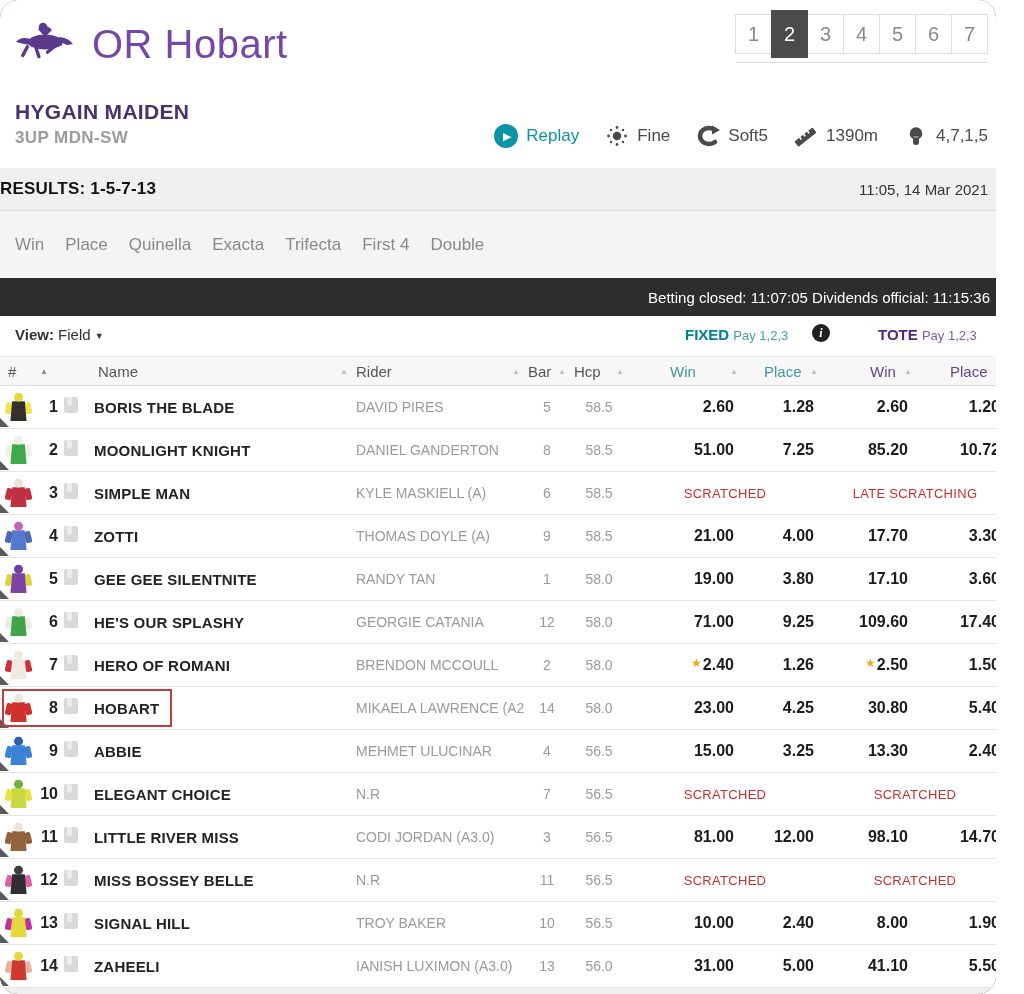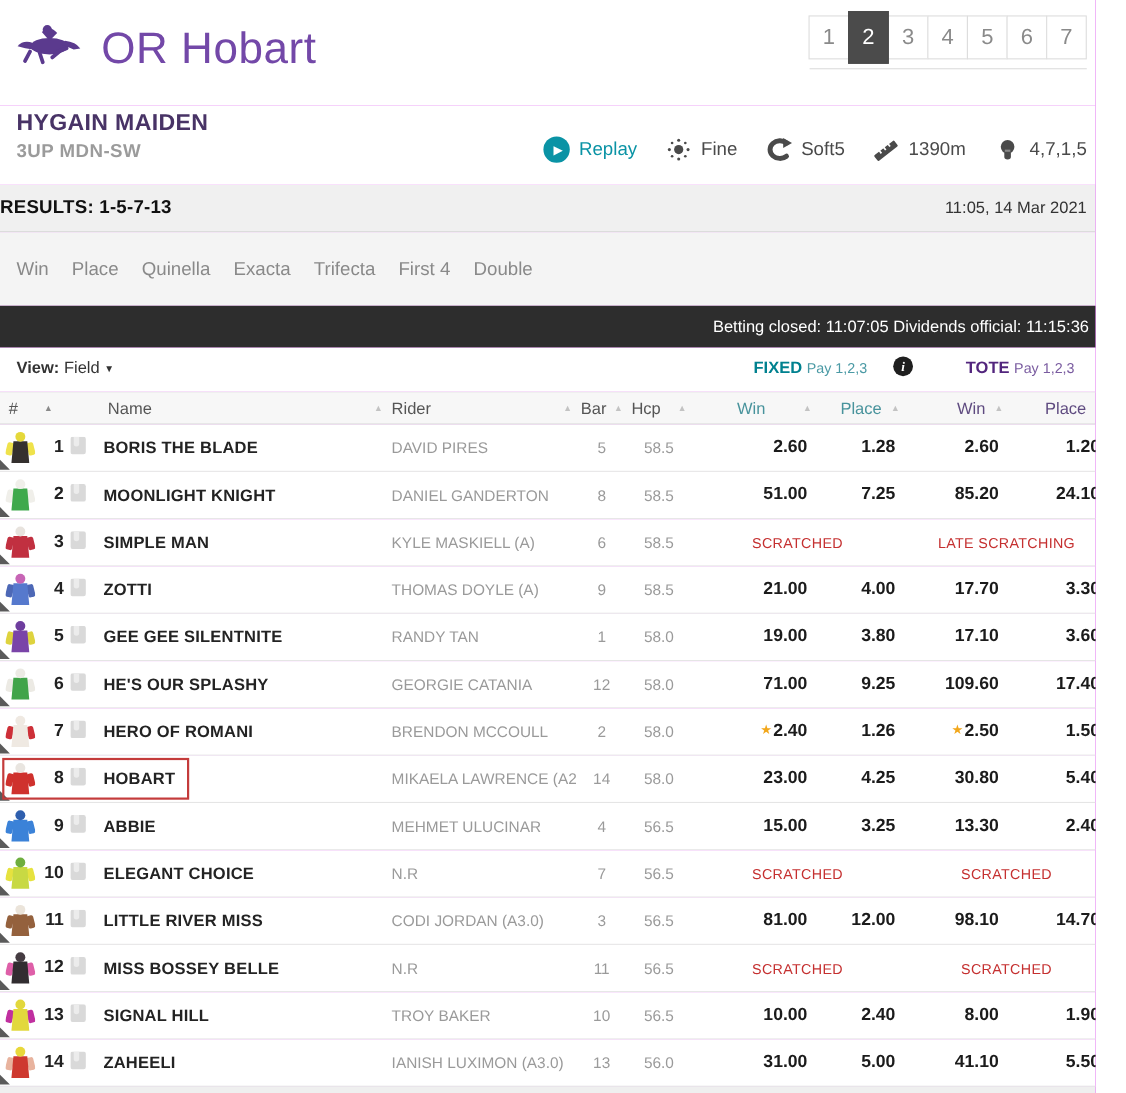--- a/index.html
+++ b/index.html
@@ -1,18 +1,18 @@
 <!DOCTYPE html>
 <html><head>
 <meta charset="utf-8">
 <style>
   * { margin:0; padding:0; box-sizing:border-box; }
   html,body { background:#fff; }
   body { font-family:"Liberation Sans", sans-serif; width:1024px; }
-  .page { width:996px; height:994px; overflow:hidden; background:#d946ef; }
+  .page { width:996px; height:994px; overflow:hidden; background:#701a75;border-radius:18px; }
 
   
   .header { height:96px; position:relative; background:#fff; }
   .logo { position:absolute; left:12px; top:16px; width:68px; height:48px; }
   .brand-title { position:absolute; left:92px; top:22px; font-size:40px; color:#7348a8; letter-spacing:0.5px; }
   .race-nav { position:absolute; right:8px; top:14px; display:flex; align-items:flex-start; border-bottom:1px solid #ddd; padding-bottom:4px; }
   .race-tab { width:37px; height:40px; border:1px solid #ddd; margin-left:-1px; background:#fff;
     color:#8a8a8a; font-size:20px; display:flex; align-items:center; justify-content:center; cursor:pointer; }
   .race-tab.sel { background:#4b4b4b; color:#fff; height:48px; margin-top:-4px; border-color:#4b4b4b; z-index:2; }
 
@@ -282,21 +282,21 @@
         </div>
       <div class="c numcell">2</div>
       <div class="c"><span class="bbicon"></span></div>
       <div class="c namecell">MOONLIGHT KNIGHT</div>
       <div class="c ridercell">DANIEL GANDERTON</div>
       <div class="c barcell">8</div>
       <div class="c hcpcell">58.5</div>
       <div class="c odd">51.00</div>
       <div class="c odd">7.25</div>
       <div class="c odd">85.20</div>
-      <div class="c odd">24.10</div>
+      <div class="c odd">10.72</div>
       <i class="corner"></i>
     </div>
 
     <div class="trow grid">
       <div class="c silkcell">
           <svg class="silk" viewBox="0 0 30 34">
             <rect class="sleeve" x="1" y="11" width="7" height="13" rx="2" transform="rotate(14 4 17)" fill="#c13040"></rect>
             <rect class="sleeve" x="22" y="11" width="7" height="13" rx="2" transform="rotate(-14 26 17)" fill="#c13040"></rect>
             <path class="body" d="M8 10 L22 10 L24 32 L6 32 Z" fill="#c13040"></path>
             <circle class="cap" cx="15" cy="5.5" r="5" fill="#e8e3de"></circle>

